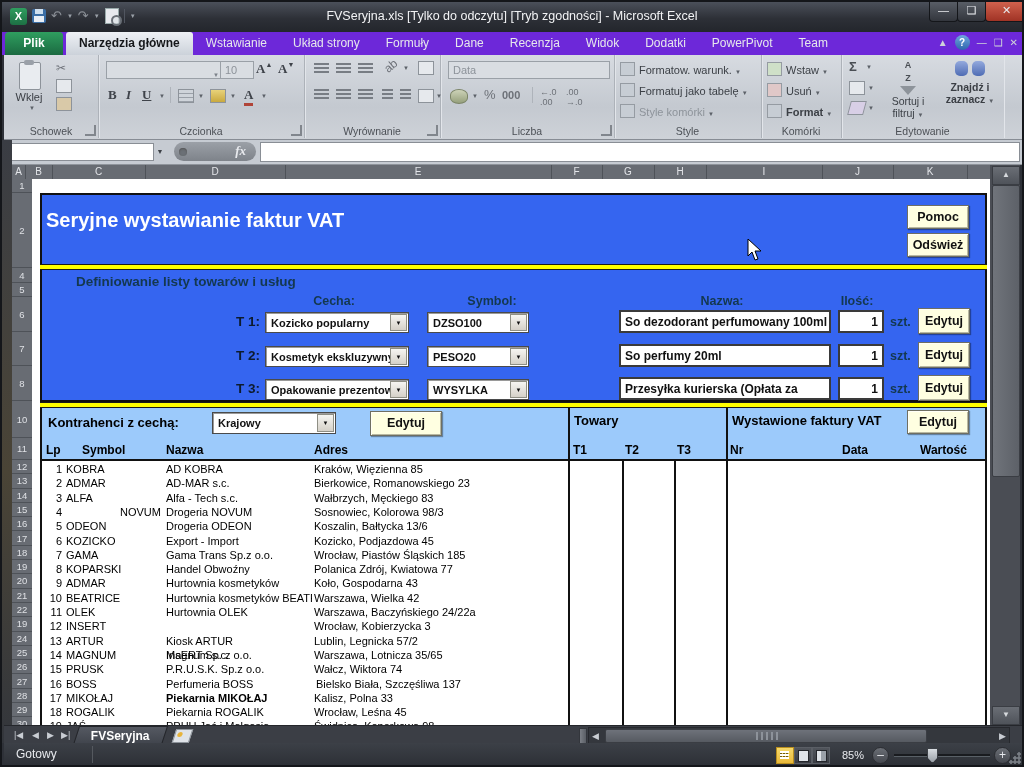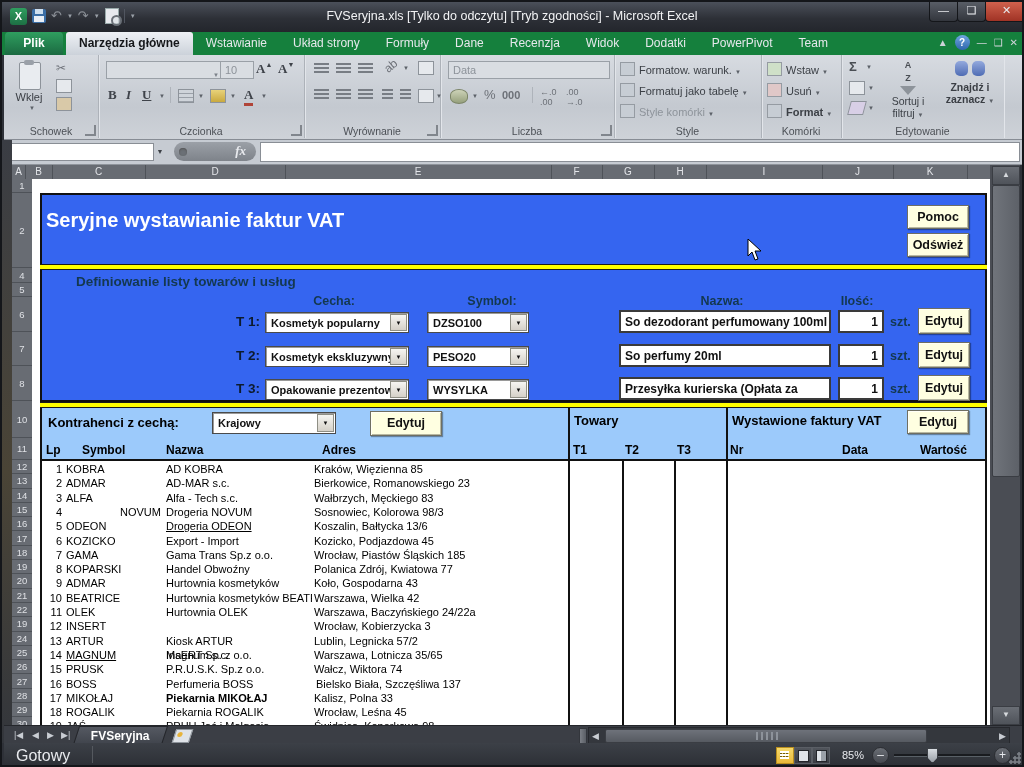--- a/index.html
+++ b/index.html
@@ -20,21 +20,21 @@
   .ghost{color:#8b9097;font-size:13px;line-height:14px;}
   .tinydrop{color:#9aa0a8;font-size:6px;}
   .qat-sep{width:1px;height:14px;background:#515660;}
   .doc-mag{width:12px;height:14px;background:#e8eaee;border:1px solid #9aa;position:relative;}
   .doc-mag:after{content:"";position:absolute;right:-4px;bottom:-3px;width:7px;height:7px;border:2px solid #6a7077;border-radius:50%;background:rgba(220,225,230,.6);}
   .winbtn{top:0;width:27px;height:19px;border:1px solid #14161a;border-top:none;
     background:linear-gradient(#585d66,#33363d);border-radius:0 0 4px 4px;color:#e8eaee;
     text-align:center;line-height:17px;font-size:11px;}
   .winbtn.close{width:41px;background:linear-gradient(#d0614d,#a03325);}
   
-  #tabrow{left:0;top:30px;width:1020px;height:23px;background:#15803d;}
+  #tabrow{left:0;top:30px;width:1020px;height:23px;background:#6d28d9;}
   #file-tab{left:3px;top:0;width:58px;height:23px;background:linear-gradient(#2f9e5f,#1b6a41);
     border-radius:4px 4px 0 0;color:#fff;font-weight:bold;font-size:12px;text-align:center;line-height:23px;}
   .rtab{height:23px;line-height:23px;padding:0 13px;color:#e6e8ec;font-size:12px;float:left;}
   .rtab.active{background:linear-gradient(#eef1f5,#ccd2da);color:#15171a;border-radius:3px 3px 0 0;font-weight:bold;}
   #tabs-wrap{left:64px;top:0;height:23px;}
   #tabrow-right{right:4px;top:3px;display:flex;gap:7px;align-items:center;color:#cfd3d9;font-size:10px;}
   .help-circ{width:15px;height:15px;border-radius:50%;background:linear-gradient(#6fa7e0,#2f66ad);
     color:#fff;font-weight:bold;text-align:center;line-height:15px;font-size:10px;}
   
   #ribbon{left:2px;top:53px;width:1020px;height:84px;
@@ -100,21 +100,21 @@
   #sheettab{left:72px;top:0;height:18px;padding:0 14px;background:linear-gradient(#555962,#3f434b);
     color:#fff;font-weight:bold;font-size:12px;line-height:18px;transform:skewX(-18deg);border:1px solid #23252a;border-bottom:none;}
   #sheettab span{display:inline-block;transform:skewX(18deg);}
   #addsheet{left:170px;top:3px;width:15px;height:12px;background:#dfe3e8;border:1px solid #8d939a;transform:skewX(-18deg);}
   #addsheet:after{content:"";position:absolute;left:2px;top:2px;width:5px;height:5px;background:#e8b43a;border-radius:50%;}
   #hsplit{left:575px;top:2px;width:6px;height:14px;background:linear-gradient(90deg,#7b7f86,#5a5e65);border:1px solid #33363c;}
   #hscroll-track{left:584px;top:1px;width:420px;height:16px;background:#34373d;border:1px solid #26282d;}
   #hthumb{left:16px;top:1px;width:320px;height:12px;background:linear-gradient(#6e727a,#565a61);border:1px solid #3a3d43;border-radius:2px;}
   #hgrip{left:150px;top:2px;width:22px;height:8px;background:repeating-linear-gradient(90deg,#8d929a 0 2px,transparent 2px 5px);}
   #statusbar{left:2px;top:741px;width:1020px;height:24px;background:linear-gradient(#3c4047,#2c2f35);}
-  #status-ready{left:12px;top:4px;color:#e8eaee;font-size:16px;}
+  #status-ready{left:12px;top:4px;color:#e8eaee;font-size:12px;}
   .viewbtn{top:4px;width:16px;height:15px;border:1px solid #5a5e65;background:linear-gradient(#50545b,#3a3d44);}
   .viewbtn.sel{background:linear-gradient(#f6d96b,#e9b93a);border-color:#b98f1e;}
   .vb-grid{position:absolute;left:3px;top:3px;width:9px;height:8px;
     background:repeating-linear-gradient(#fff 0 2px,transparent 2px 3px),repeating-linear-gradient(90deg,#6b5a16 0 2px,transparent 2px 3px);}
   .vb-page{position:absolute;left:3px;top:2px;width:9px;height:10px;background:#dfe3e8;border:1px solid #23252a;}
   #zoomtext{top:6px;color:#e8eaee;font-size:11px;}
   .zbtn{top:4px;width:15px;height:15px;border-radius:50%;background:linear-gradient(#6a6e75,#45484f);
     color:#e8eaee;font-size:12px;text-align:center;line-height:14px;border:1px solid #2c2e33;}
   #ztrack{left:890px;top:11px;width:96px;height:2px;background:#191b1f;border-bottom:1px solid #596067;}
   #zthumb{left:923px;top:5px;width:9px;height:13px;background:linear-gradient(#d8dce1,#9aa0a8);border:1px solid #3c4046;
@@ -341,21 +341,21 @@
     <div class="abs" style="left:44px;top:95px;font-size:13.5px;font-weight:bold;color:#14384f;">Definiowanie listy towarów i usług</div>
     <div class="abs formlabel" style="left:252px;top:115px;width:100px;text-align:center;">Cecha:</div>
     <div class="abs formlabel" style="left:410px;top:115px;width:100px;text-align:center;">Symbol:</div>
     <div class="abs formlabel" style="left:630px;top:115px;width:120px;text-align:center;">Nazwa:</div>
     <div class="abs formlabel" style="left:795px;top:115px;width:60px;text-align:center;">Ilość:</div>
 
     <div id="t-rows">
         <div class="abs" style="left: 0px; top: 131px; width: 958px; height: 26px;">
           <div class="abs tlabel" style="left: 180px; top: 4px; width: 48px; text-align: right;">T 1:</div>
           <div class="abs xcombo" style="left: 233px; top: 2px; width: 144px; height: 21px;">
-            <span class="txt">Kosmetyk popularny</span>
+            <span class="txt">Kozicko popularny</span>
             <span class="btn">▼</span>
           </div>
           <div class="abs xcombo" style="left: 395px; top: 2px; width: 102px; height: 21px;">
             <span class="txt">DZSO100</span>
             <span class="btn">▼</span>
           </div>
           <div class="abs xinput" style="left: 587px; top: 0px; width: 212px; height: 23px;">So dezodorant perfumowany 100ml</div>
           <div class="abs xinput" style="left: 806px; top: 0px; width: 46px; height: 23px; justify-content: flex-end;">1</div>
           <div class="abs formlabel" style="left: 858px; top: 5px;">szt.</div>
           <div class="abs btn-cream" style="left: 886px; top: -2px; width: 52px; height: 26px; font-size: 12.5px; line-height: 24px;">Edytuj</div>
@@ -401,21 +401,21 @@
         <span class="btn">▼</span>
     </div>
     <div class="abs btn-cream" style="left:338px;top:232px;width:72px;height:25px;font-size:12.5px;line-height:23px;">Edytuj</div>
     <div class="abs" style="left:542px;top:234px;font-size:13px;font-weight:bold;color:#000;">Towary</div>
     <div class="abs" style="left:700px;top:234px;font-size:13px;font-weight:bold;color:#000;">Wystawione faktury VAT</div>
     <div class="abs btn-cream" style="left:875px;top:231px;width:62px;height:24px;font-size:12.5px;line-height:22px;">Edytuj</div>
 
     <div class="thead" style="left:14px;top:264px;">Lp</div>
     <div class="thead" style="left:50px;top:264px;">Symbol</div>
     <div class="thead" style="left:134px;top:264px;">Nazwa</div>
-    <div class="thead" style="left:290px;top:264px;text-align:right;">Adres</div>
+    <div class="thead" style="left:282px;top:264px;text-align:right;">Adres</div>
     <div class="thead" style="left:541px;top:264px;">T1</div>
     <div class="thead" style="left:593px;top:264px;">T2</div>
     <div class="thead" style="left:645px;top:264px;">T3</div>
     <div class="thead" style="left:698px;top:264px;">Nr</div>
     <div class="thead" style="left:810px;top:264px;">Data</div>
     <div class="thead" style="left:888px;top:264px;">Wartość</div>
 
     <div class="hline" style="left:8px;top:280px;width:947px;"></div>
     <div class="vline" style="left:8px;top:281px;height:265px;"></div>
     <div class="vline" style="left:953px;top:281px;height:265px;"></div>
@@ -445,21 +445,21 @@
         </div>
         <div class="abs" style="left: 0px; top: 43.9px; width: 958px; height: 14.3px;">
           <span class="cell" style="left: 8px; width: 22px; top: 1px; text-align: right;">4</span>
           <span class="cell" style="left: 40px; width: 96px; top: 1px; padding-left: 48px;">NOVUM</span>
           <span class="cell" style="left: 134px; width: 146px; top: 1px;">Drogeria NOVUM</span>
           <span class="cell" style="left: 282px; width: 252px; top: 1px;">Sosnowiec, Kolorowa  98/3</span>
         </div>
         <div class="abs" style="left: 0px; top: 58.2px; width: 958px; height: 14.3px;">
           <span class="cell" style="left: 8px; width: 22px; top: 1px; text-align: right;">5</span>
           <span class="cell" style="left: 34px; width: 96px; top: 1px;">ODEON</span>
-          <span class="cell" style="left: 134px; width: 146px; top: 1px; text-decoration: underline;">Drogeria ODEON</span>
+          <span class="cell" style="left: 134px; width: 146px; top: 1px;">Drogeria ODEON</span>
           <span class="cell" style="left: 282px; width: 252px; top: 1px;">Koszalin, Bałtycka  13/6</span>
         </div>
         <div class="abs" style="left: 0px; top: 72.5px; width: 958px; height: 14.3px;">
           <span class="cell" style="left: 8px; width: 22px; top: 1px; text-align: right;">6</span>
           <span class="cell" style="left: 34px; width: 96px; top: 1px;">KOZICKO</span>
           <span class="cell" style="left: 134px; width: 146px; top: 1px;">Export - Import</span>
           <span class="cell" style="left: 282px; width: 252px; top: 1px;">Kozicko, Podjazdowa 45</span>
         </div>
         <div class="abs" style="left: 0px; top: 86.8px; width: 958px; height: 14.3px;">
           <span class="cell" style="left: 8px; width: 22px; top: 1px; text-align: right;">7</span>
@@ -498,21 +498,21 @@
           <span class="cell" style="left: 282px; width: 252px; top: 1px;">Wrocław, Kobierzycka 3</span>
         </div>
         <div class="abs" style="left: 0px; top: 172.6px; width: 958px; height: 14.3px;">
           <span class="cell" style="left: 8px; width: 22px; top: 1px; text-align: right;">13</span>
           <span class="cell" style="left: 34px; width: 96px; top: 1px;">ARTUR</span>
           <span class="cell" style="left: 134px; width: 146px; top: 1px;">Kiosk ARTUR</span>
           <span class="cell" style="left: 282px; width: 252px; top: 1px;">Lublin, Legnicka  57/2</span>
         </div>
         <div class="abs" style="left: 0px; top: 186.9px; width: 958px; height: 14.3px;">
           <span class="cell" style="left: 8px; width: 22px; top: 1px; text-align: right;">14</span>
-          <span class="cell" style="left: 34px; width: 96px; top: 1px; text-decoration: underline;">MAGNUM</span>
+          <span class="cell" style="left: 34px; width: 96px; top: 1px;">MAGNUM</span>
           <span class="cell" style="left: 134px; width: 146px; top: 1px;">Magnum s.c.</span>
           <span class="cell" style="left: 282px; width: 252px; top: 1px;">Warszawa, Lotnicza  35/65</span>
         </div>
         <div class="abs" style="left: 0px; top: 201.2px; width: 958px; height: 14.3px;">
           <span class="cell" style="left: 8px; width: 22px; top: 1px; text-align: right;">15</span>
           <span class="cell" style="left: 34px; width: 96px; top: 1px;">PRUSK</span>
           <span class="cell" style="left: 134px; width: 146px; top: 1px;">P.R.U.S.K. Sp.z o.o.</span>
           <span class="cell" style="left: 282px; width: 252px; top: 1px;">Wałcz, Wiktora  74</span>
         </div>
         <div class="abs" style="left: 0px; top: 215.5px; width: 958px; height: 14.3px;">

